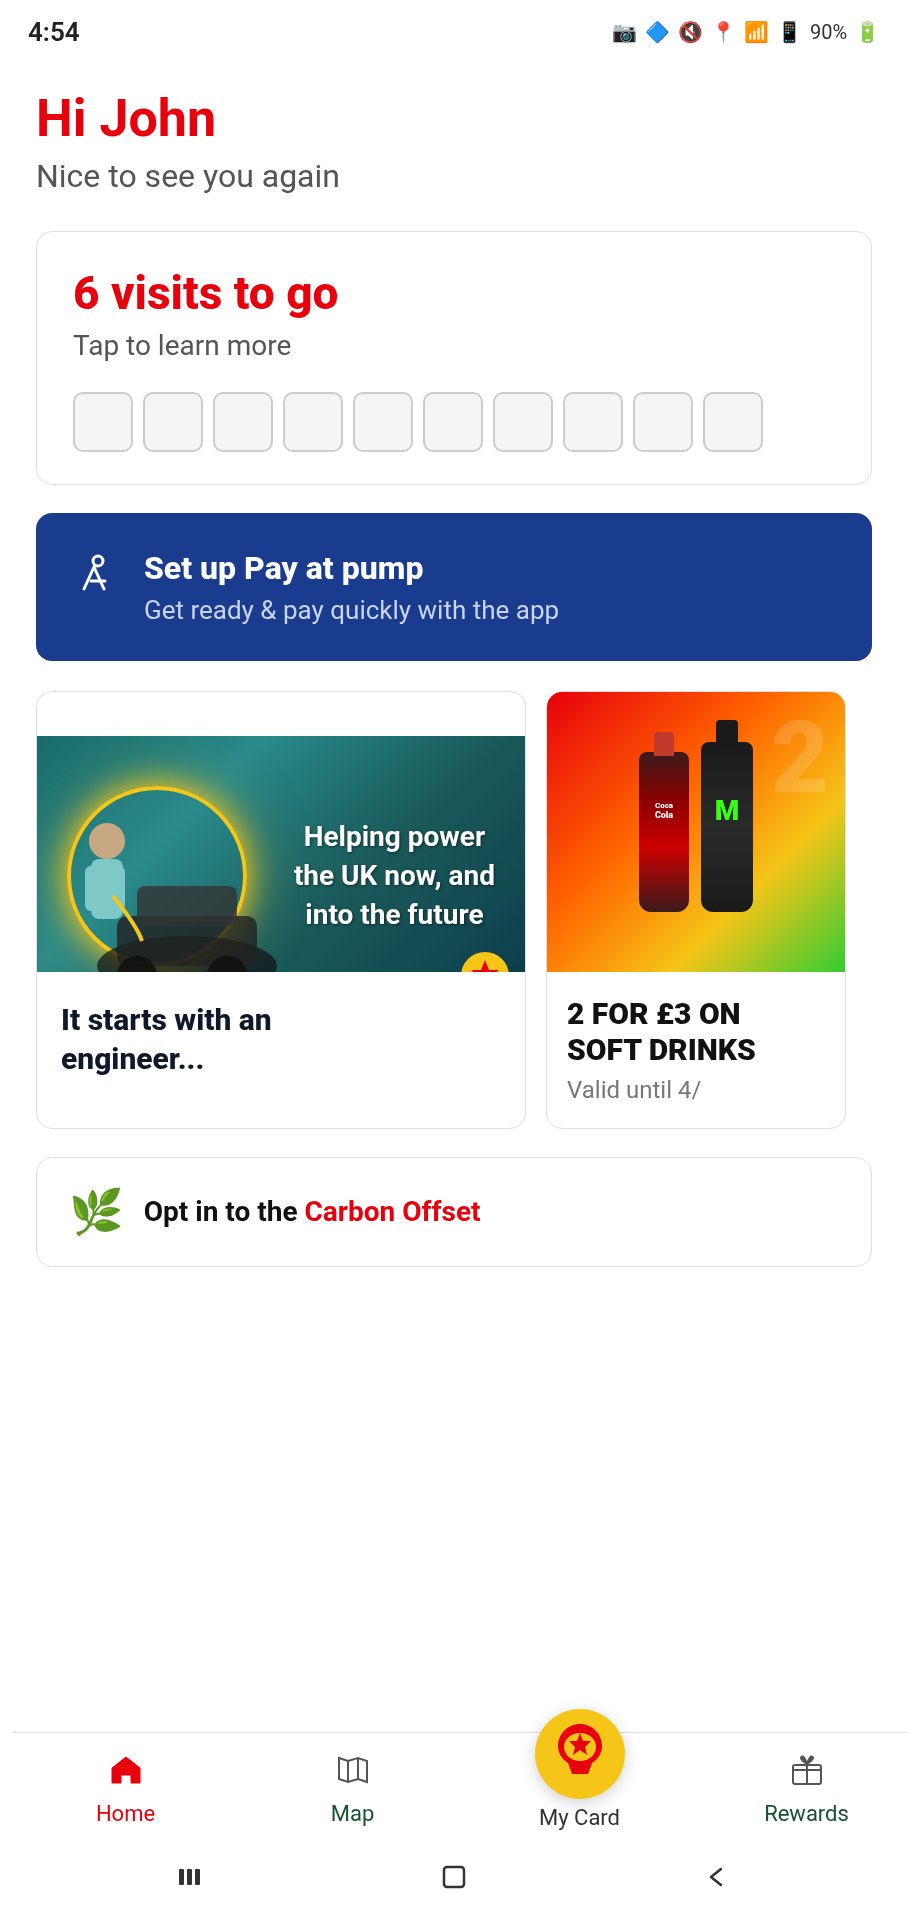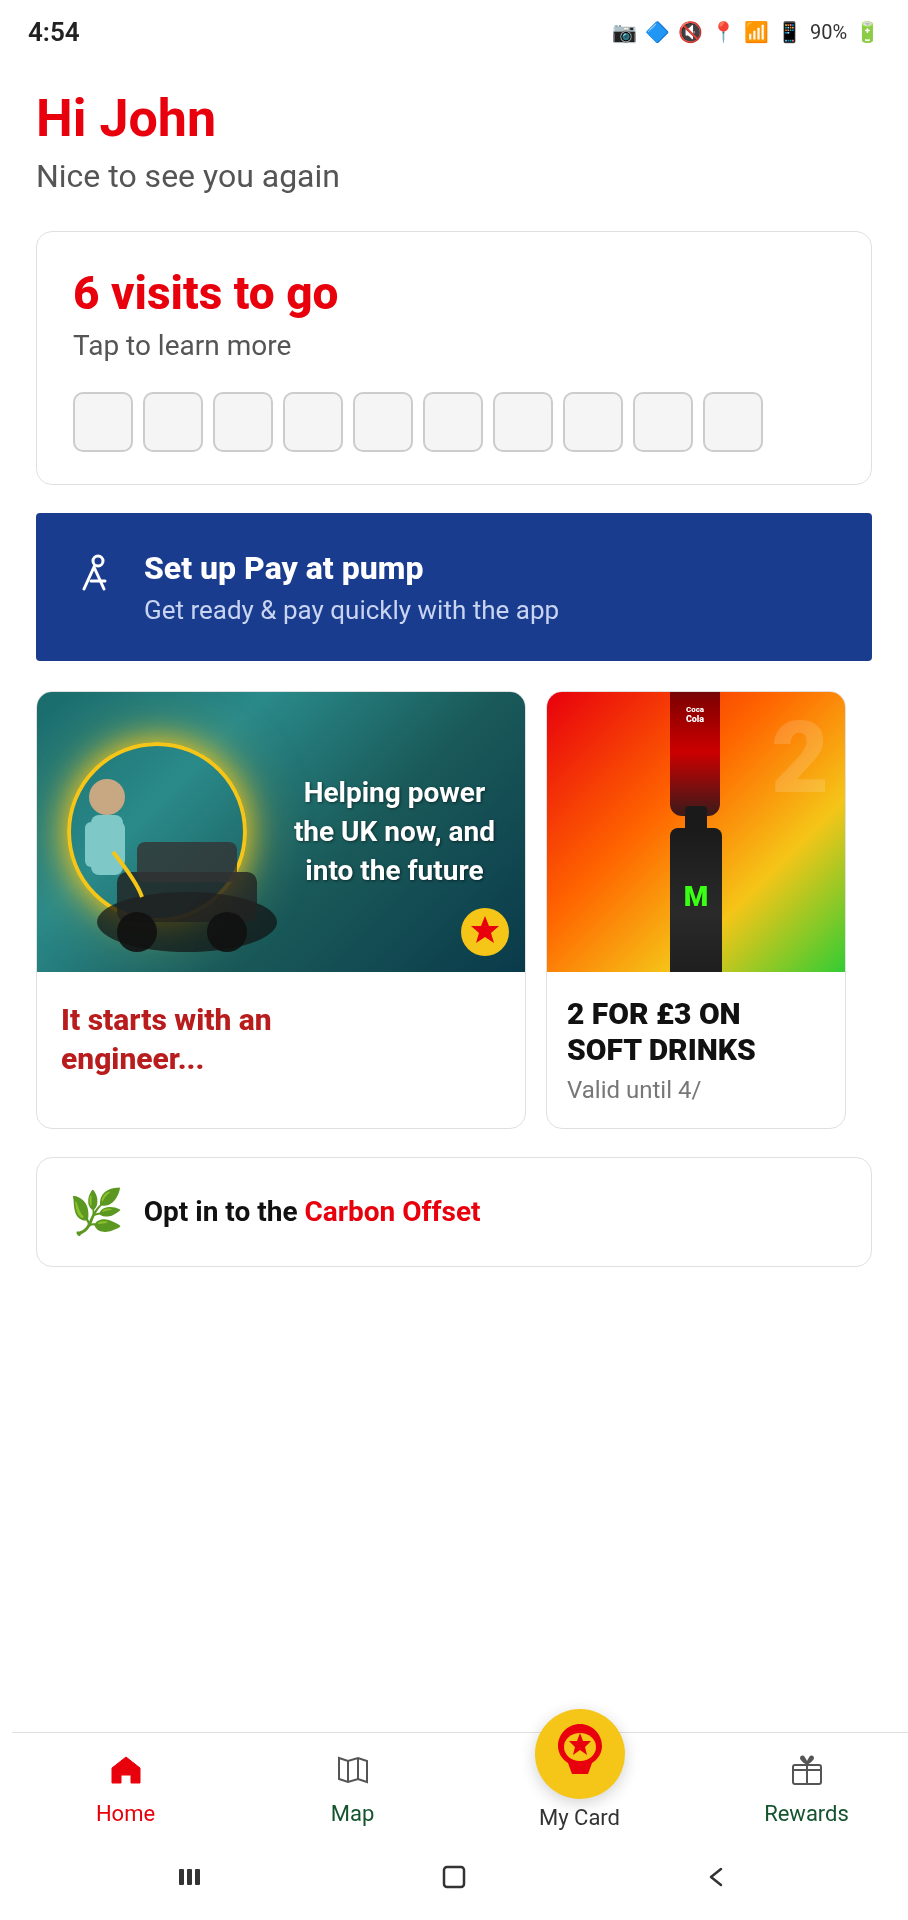--- a/index.html
+++ b/index.html
@@ -89,21 +89,21 @@
       height: 60px;
       border: 2px solid #ccc;
       border-radius: 10px;
       background: #f5f5f5;
     }
 
     
     .pump-banner {
       margin-top: 28px;
       background: #1a3c8f;
-      border-radius: 4px;
+      border-radius: 16px;
       padding: 36px 40px;
       display: flex;
       align-items: flex-start;
       gap: 24px;
       cursor: pointer;
     }
     .pump-icon {
       color: #fff;
       font-size: 40px;
       margin-top: 4px;
@@ -144,20 +144,21 @@
     }
     
     .ev-card-bg {
       background: linear-gradient(135deg, #1a6b6b 0%, #2a8a8a 30%, #1a5a5a 60%, #0a3a4a 100%);
       width: 100%;
       height: 100%;
       position: relative;
       display: flex;
       align-items: center;
       justify-content: center;
+      margin-top: 44px;
     }
     .ev-card-overlay-text {
       position: absolute;
       right: 30px;
       top: 50%;
       transform: translateY(-50%);
       color: #fff;
       font-size: 28px;
       font-weight: 700;
       text-align: center;
@@ -184,21 +185,21 @@
       border: 4px solid #f5c518;
       box-shadow: 0 0 30px #f5c518, 0 0 60px #f5c51880;
     }
 
     .promo-card-body {
       padding: 28px 24px;
     }
     .promo-card-title {
       font-size: 30px;
       font-weight: 800;
-      color: #b91c1c;
+      color: #0f172a;
       line-height: 1.3;
     }
 
     
     .drinks-card {
       flex: 0 0 300px;
       border-radius: 16px;
       overflow: hidden;
       border: 1.5px solid #e0e0e0;
       background: #fff;
@@ -209,22 +210,22 @@
       background: linear-gradient(135deg, #e8000d 0%, #ff6600 40%, #f5c518 70%, #33cc33 100%);
       position: relative;
       display: flex;
       align-items: center;
       justify-content: center;
       overflow: hidden;
     }
     .drinks-bottles {
       display: flex;
       gap: 12px;
+      align-items: flex-end;
       padding-bottom: 10px;
-      flex-direction: column;
     }
     .bottle-coke {
       width: 50px;
       height: 160px;
       background: linear-gradient(180deg, #3a1a1a 0%, #8b0000 30%, #cc0000 60%, #3a1a1a 100%);
       border-radius: 8px 8px 12px 12px;
       position: relative;
     }
     .bottle-coke::before {
       content: '';

